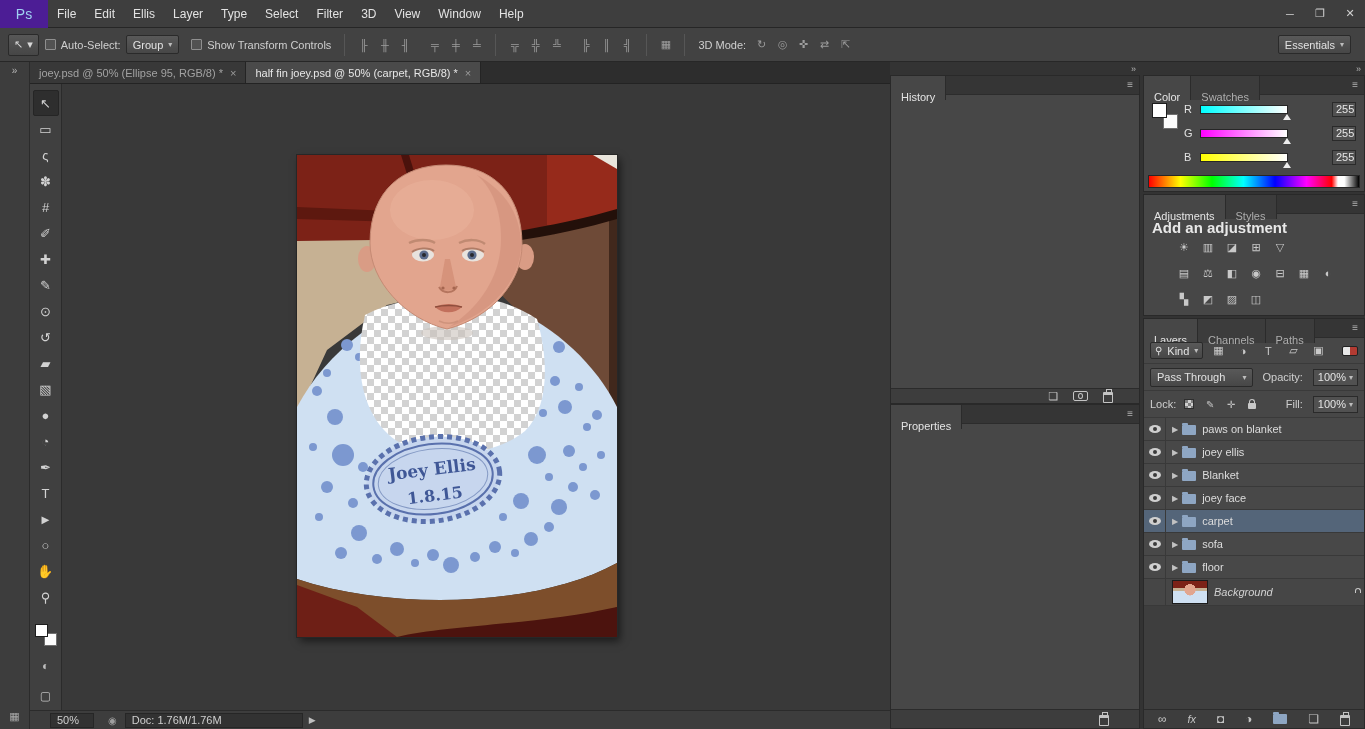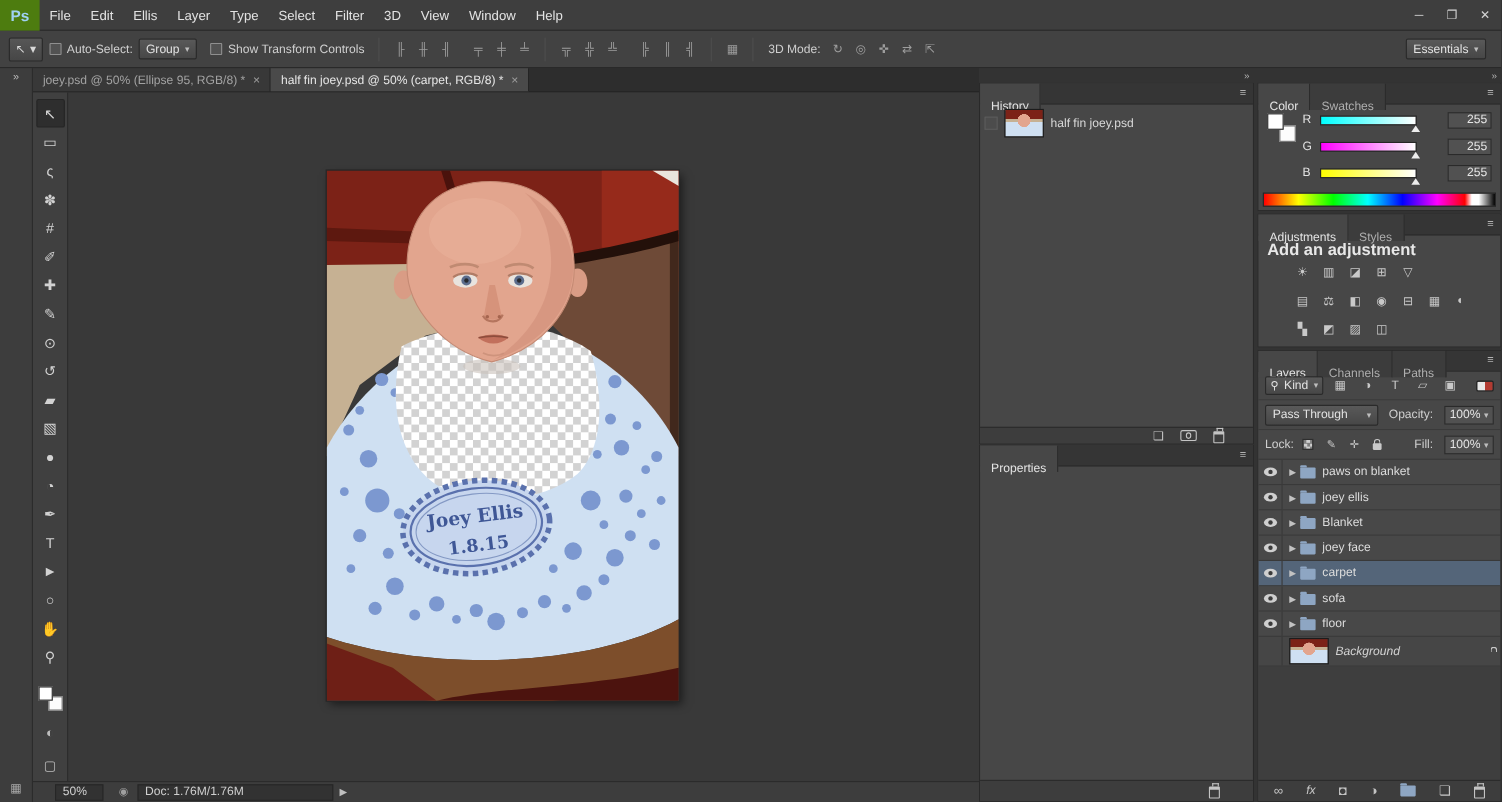--- a/index.html
+++ b/index.html
@@ -1,21 +1,21 @@
 <!DOCTYPE html>
 <html><head>
 <meta charset="utf-8">
 <style>
   *{box-sizing:border-box;margin:0;padding:0}
   html,body{background:#333;width:1365px;height:729px}
   .app{position:relative;width:1365px;height:729px;font-family:"Liberation Sans",sans-serif;font-size:11px;color:#d8d8d8;overflow:hidden;background:#333}
 
   
   .menubar{position:absolute;left:0;top:0;width:1365px;height:28px;background:#3e3e3e;border-bottom:1px solid #262626;display:flex;align-items:center}
-  .ps-logo{width:36px;height:28px;background:#4d7c0f;color:#9fd1f2;font-weight:bold;font-size:14px;display:flex;align-items:center;justify-content:center}
+  .ps-logo{width:48px;height:28px;background:#4c1d95;color:#9fd1f2;font-weight:normal;font-size:14px;display:flex;align-items:center;justify-content:center}
   .mi{padding:0 9px;line-height:28px;font-size:12px;color:#e3e3e3}
   .win-btns{margin-left:auto;display:flex}
   .wbtn{width:30px;height:28px;display:flex;align-items:center;justify-content:center;color:#d0d0d0;font-size:11px}
 
   
   .optionsbar{position:absolute;left:0;top:28px;width:1365px;height:34px;background:#424242;border-bottom:1px solid #272727;display:flex;align-items:center;padding:0 8px}
   .combo{display:inline-flex;align-items:center;gap:5px;background:linear-gradient(#595959,#474747);border:1px solid #2a2a2a;border-radius:2px;height:19px;padding:0 6px;color:#e2e2e2;font-size:11px;white-space:nowrap}
   .combo .arr{font-size:8px;color:#bdbdbd}
   .cb{width:11px;height:11px;background:#525252;border:1px solid #8f8f8f;border-radius:1px;flex:none}
   .olabel{color:#cfcfcf;font-size:11px;margin:0 5px;white-space:nowrap}
@@ -78,21 +78,21 @@
   .trash{width:10px;height:11px;border:1px solid #c4c4c4;border-top:3px solid #c4c4c4;border-radius:1px;position:relative;margin-top:3px}
   .trash::before{content:"";position:absolute;top:-6px;left:2px;width:4px;height:2px;border:1px solid #c4c4c4;border-bottom:none}
   .npage{color:#c4c4c4;font-size:11px}
 
   
   .swatchwrap{position:absolute;left:8px;top:8px;width:26px;height:26px}
   .chrow{position:absolute;left:40px;right:8px;height:18px;display:flex;align-items:center;gap:6px}
   .chlabel{width:10px;color:#e2e2e2;font-size:11px}
   .track{position:relative;width:88px;height:9px;border:1px solid #262626;flex:none}
   .track .handle{position:absolute;right:-4px;top:8px;width:0;height:0;border-left:4px solid transparent;border-right:4px solid transparent;border-bottom:6px solid #ededed}
-  .numbox{margin-left:auto;width:40px;height:15px;background:#515151;border:1px solid #2a2a2a;color:#e6e6e6;font-size:11px;text-align:right;padding:0 3px;line-height:13px}
+  .numbox{margin-left:auto;width:24px;height:15px;background:#515151;border:1px solid #2a2a2a;color:#e6e6e6;font-size:11px;text-align:left;padding:0 3px;line-height:13px}
   .gR{background:linear-gradient(to right,#00ffff,#ffffff)}
   .gG{background:linear-gradient(to right,#ff00ff,#ffffff)}
   .gB{background:linear-gradient(to right,#ffff00,#ffffff)}
   .spectrum{position:absolute;left:4px;right:4px;top:80px;height:13px;border:1px solid #262626;background:linear-gradient(to right,#f00 0%,#ff0 15%,#0f0 30%,#0ff 45%,#00f 60%,#f0f 75%,#f00 87%,#fff 90%,#fff 93%,#000 100%)}
 
   
   .adjhead{position:absolute;left:8px;top:5px;font-weight:bold;color:#e8e8e8;font-size:15px}
   .adjrow{position:absolute;left:30px;right:6px;height:20px;display:flex;gap:4px}
   .adjbtn{width:20px;height:18px;display:flex;align-items:center;justify-content:center;color:#c9c9c9;font-size:11px}
 
@@ -357,25 +357,20 @@
     <div class="colA">
       <div class="dock-top">
         <span>»</span>
       </div>
 
       <div class="panel" style="top:13px;height:329px">
         <div class="phead">
           <span class="ptab on">History</span>
           <span class="pmenu">≡</span>
         </div>
-        <div class="hrow">
-          <span class="srcbox"></span>
-          <span class="art-thumb"></span>
-          <span>half fin joey.psd</span>
-        </div>
         <div class="pfoot">
           <span class="npage">❏</span>
           <span class="camera"></span>
           <span class="trash"></span>
         </div>
       </div>
 
       <div class="panel" style="top:342px;height:325px">
         <div class="phead">
           <span class="ptab on">Properties</span>

